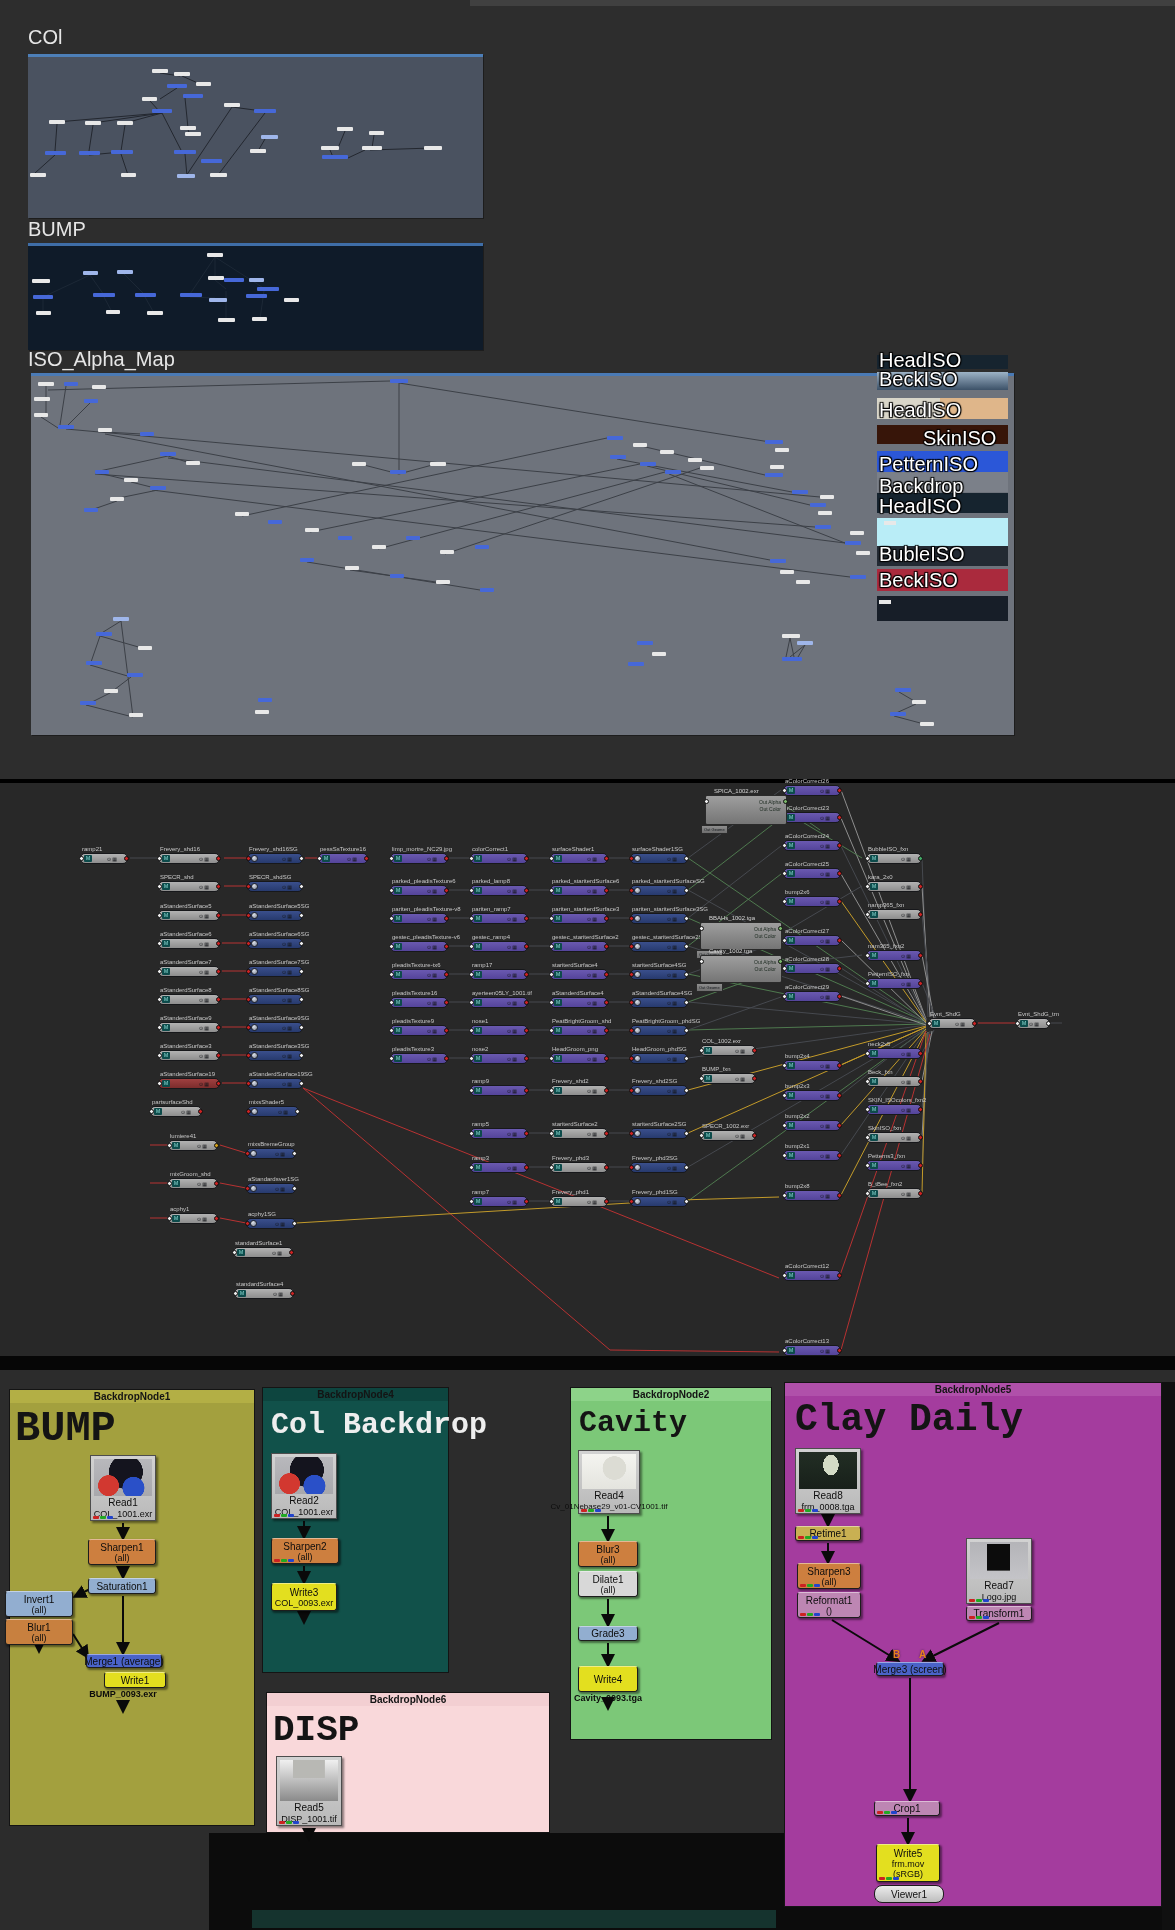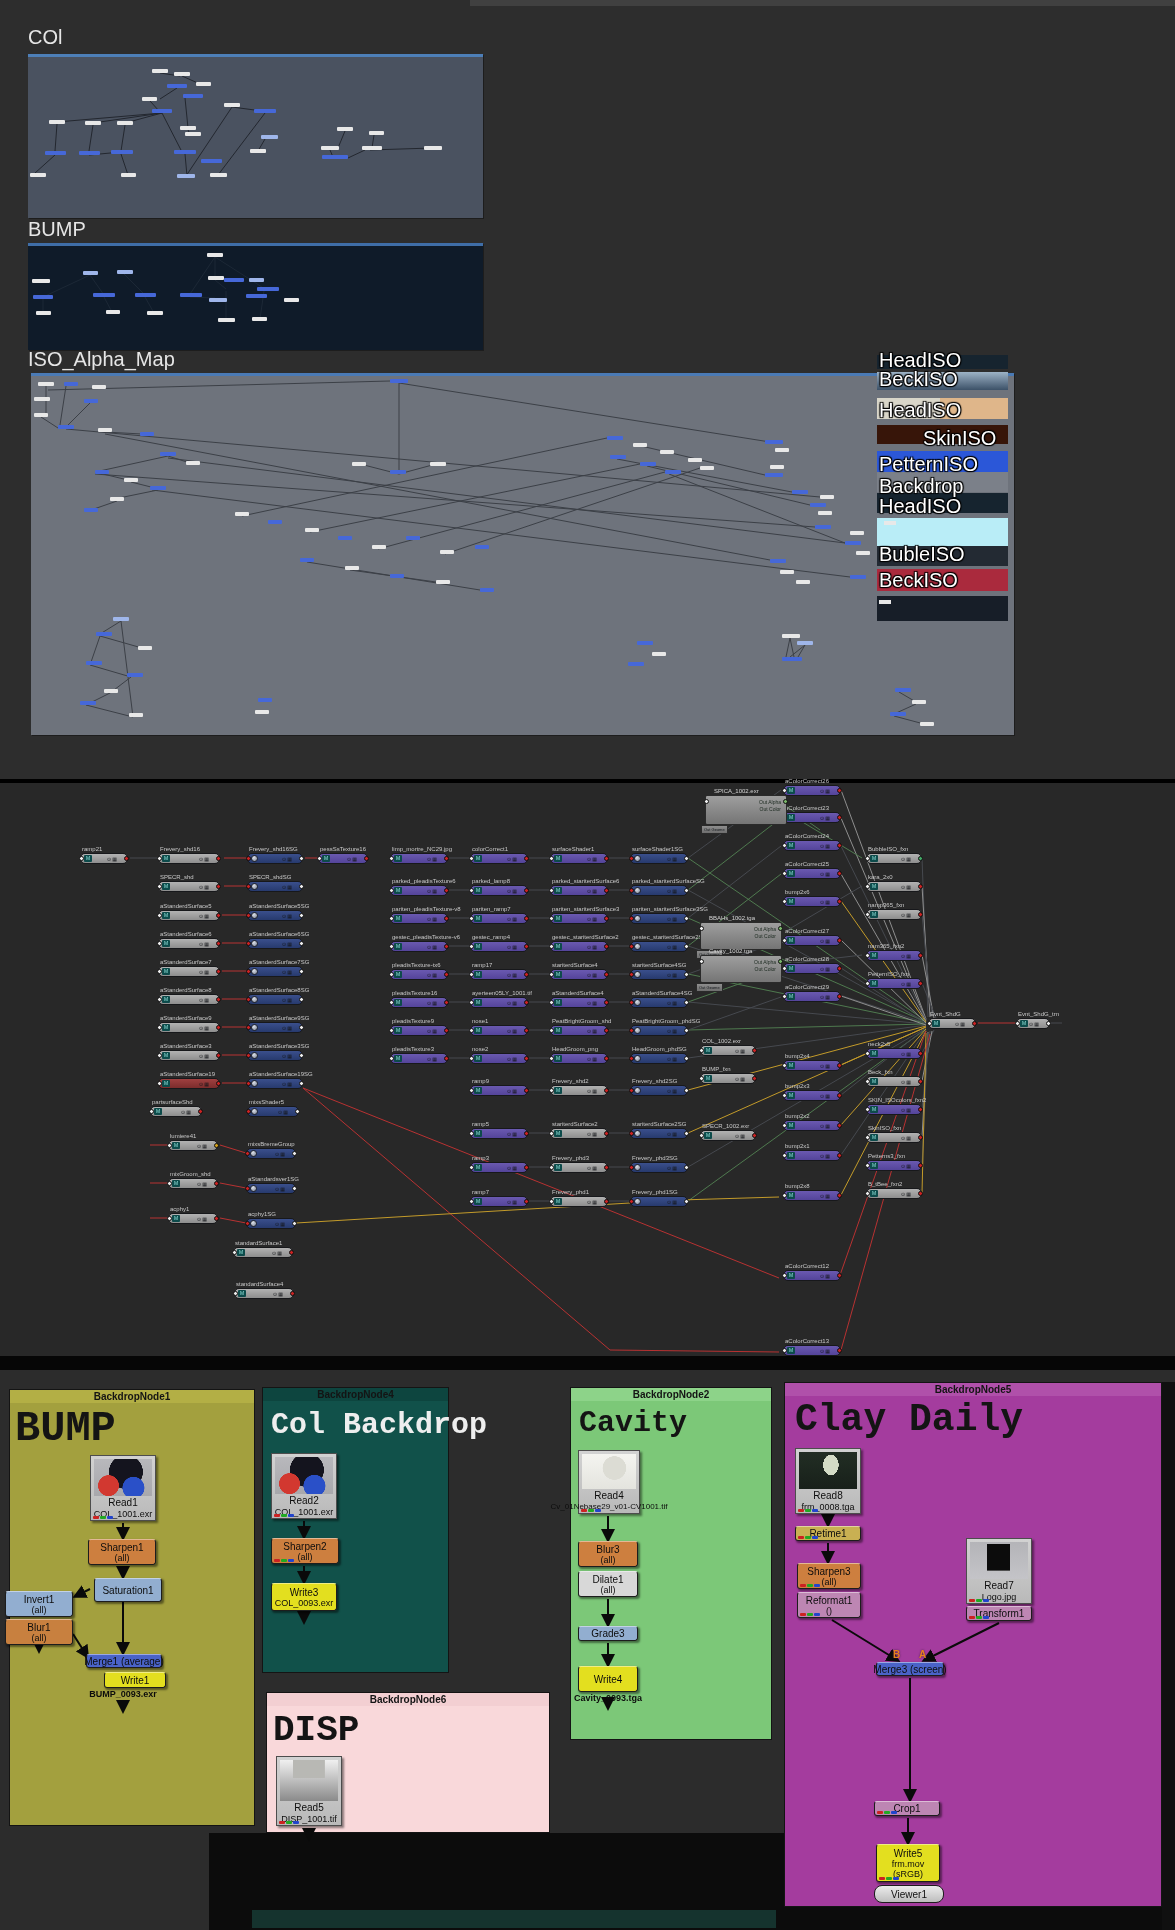--- a/index.html
+++ b/index.html
@@ -1219,21 +1219,21 @@
         <span class="chips">
           <i style="background: rgb(204, 34, 34);"></i>
           <i style="background: rgb(34, 170, 34);"></i>
           <i style="background: rgb(34, 68, 204);"></i>
         </span>
       </div>
       <div class="opn" style="left: 88px; top: 1539px; width: 68px; height: 26px; background: linear-gradient(rgb(205, 127, 63), rgb(205, 127, 63)); border-top: 1px solid rgba(255, 255, 255, 0.45);">
         <span class="l1">Sharpen1</span>
         <span class="l2">(all)</span>
       </div>
-      <div class="opn" style="left: 94px; top: 1578px; width: 68px; height: 24px; background: linear-gradient(rgb(146, 174, 208), rgb(146, 174, 208)); border-top: 1px solid rgba(255, 255, 255, 0.45);">
+      <div class="opn" style="left: 88px; top: 1578px; width: 68px; height: 16px; background: linear-gradient(rgb(146, 174, 208), rgb(146, 174, 208)); border-top: 1px solid rgba(255, 255, 255, 0.45);">
         <span class="l1">Saturation1</span>
       </div>
       <div class="opn" style="left: 5px; top: 1591px; width: 68px; height: 26px; background: linear-gradient(rgb(146, 174, 208), rgb(146, 174, 208)); border-top: 1px solid rgba(255, 255, 255, 0.45);">
         <span class="l1">Invert1</span>
         <span class="l2">(all)</span>
       </div>
       <div class="opn" style="left: 5px; top: 1619px; width: 68px; height: 26px; background: linear-gradient(rgb(200, 128, 63), rgb(200, 128, 63)); border-top: 1px solid rgba(255, 255, 255, 0.45);">
         <span class="l1">Blur1</span>
         <span class="l2">(all)</span>
       </div>

